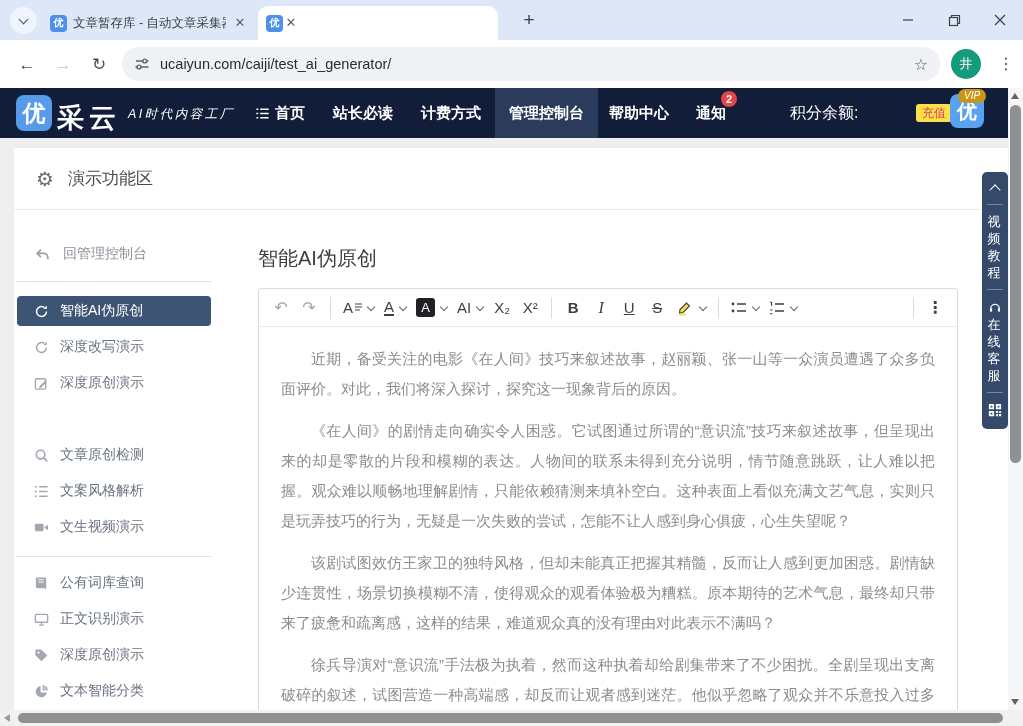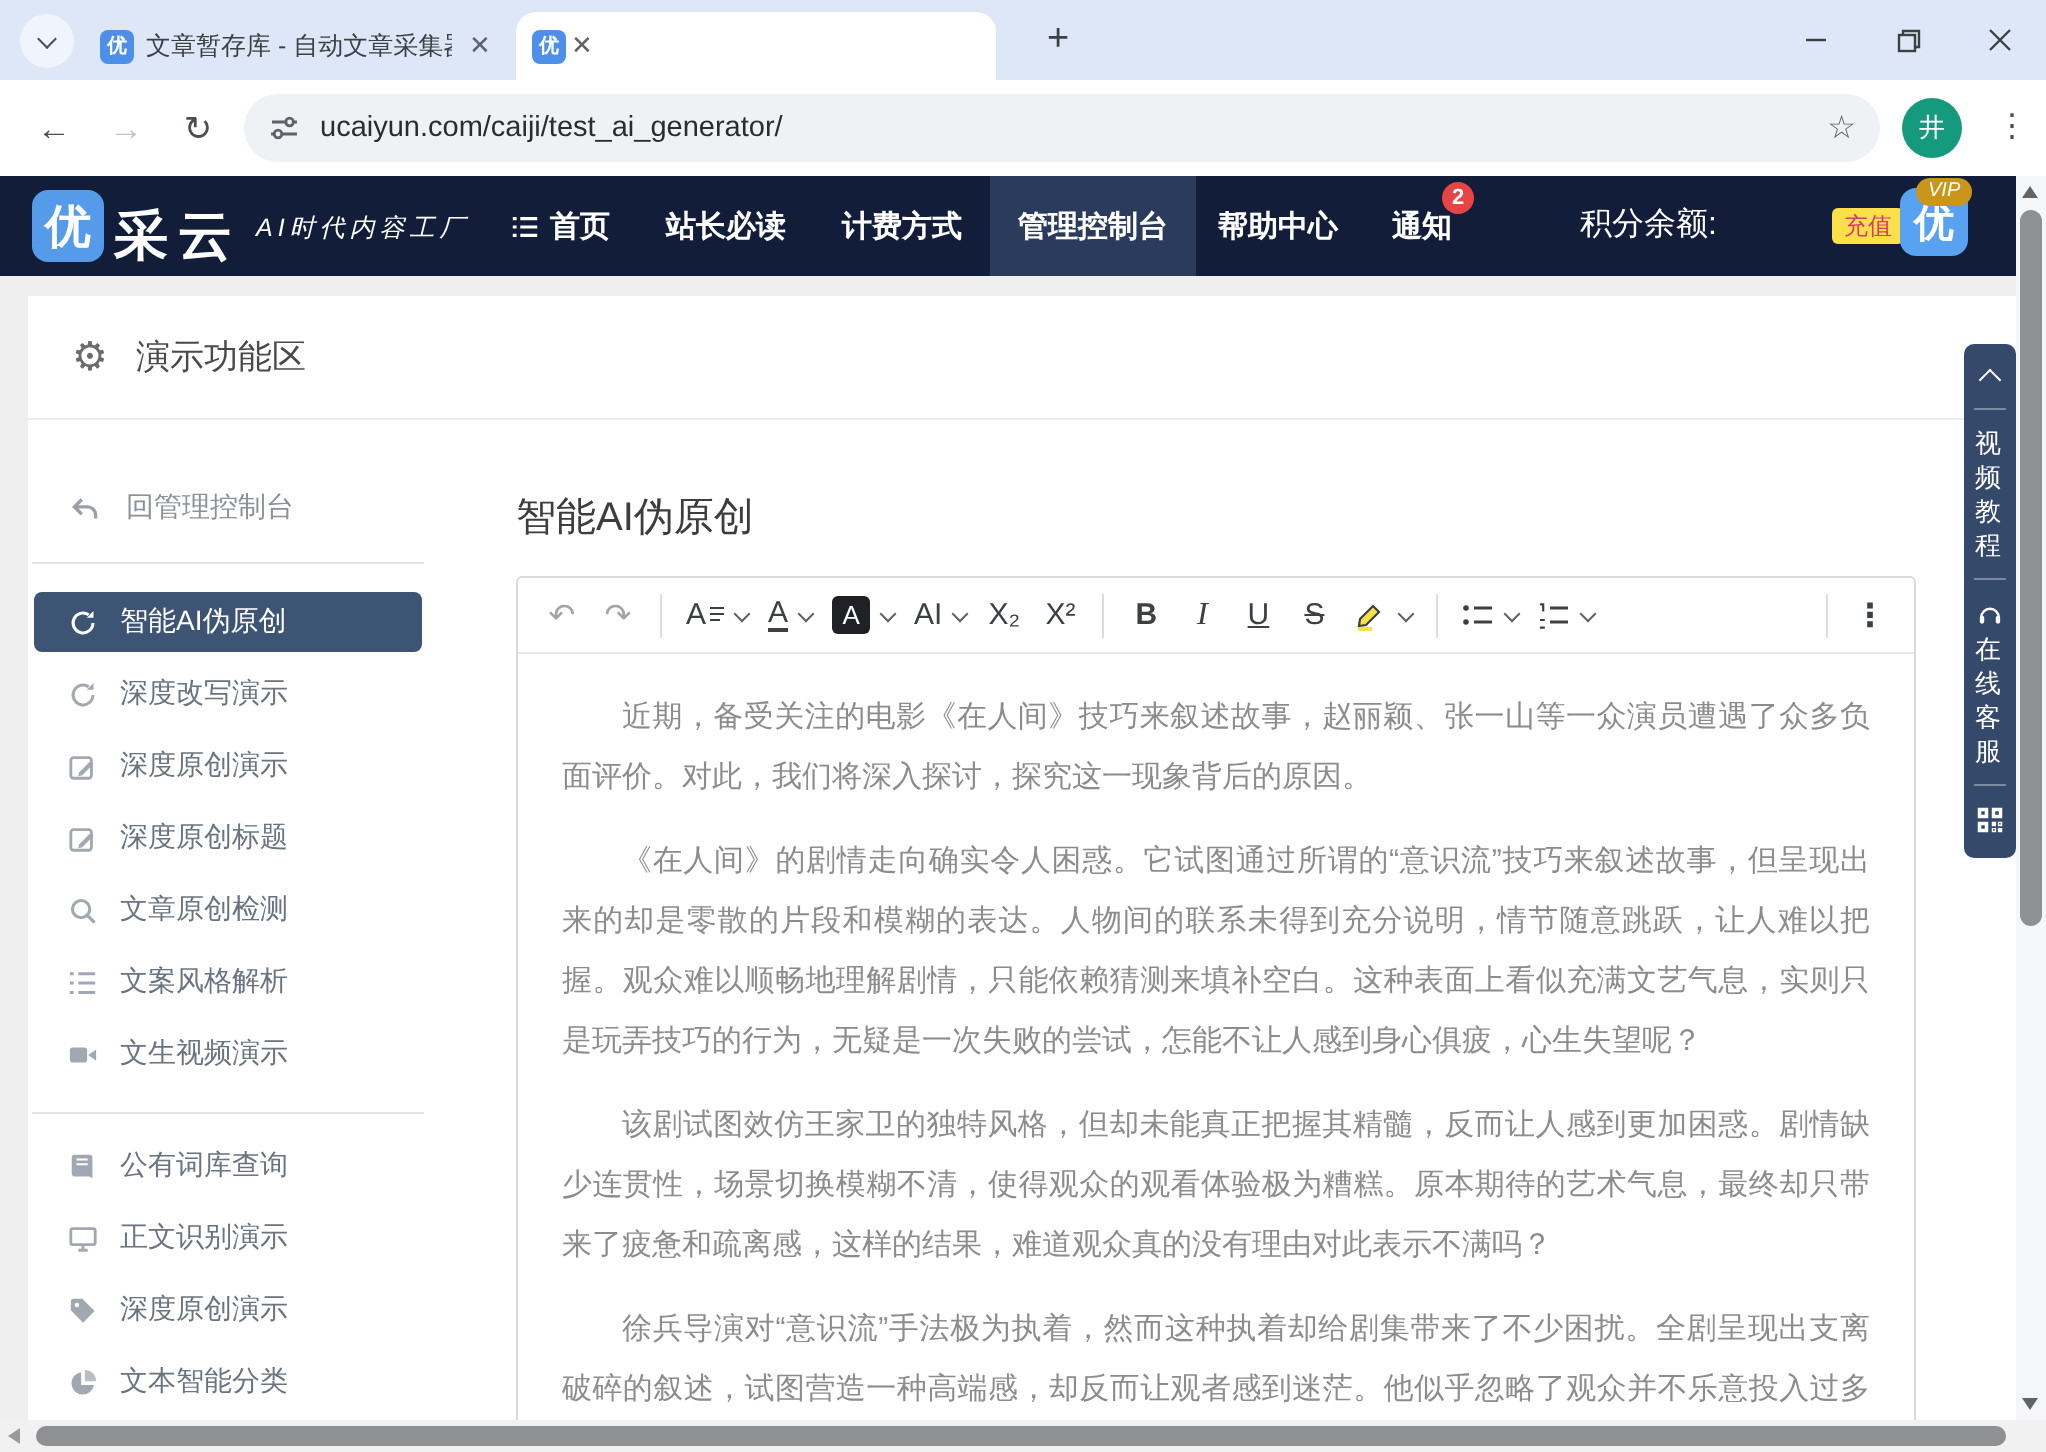--- a/index.html
+++ b/index.html
@@ -254,27 +254,20 @@
     </svg>
     <span>深度改写演示</span>
   </div>
   <div class="side-item" style="top:368px">
     <svg width="15" height="15" viewBox="0 0 16 16">
       <rect x="1.5" y="3" width="11" height="11" rx="1.5" fill="none" stroke="currentColor" stroke-width="1.5"></rect>
       <path d="M6 10.8 12 4.8l1.6 1.6-6 6-2.2.6z" fill="currentColor"></path>
     </svg>
     <span>深度原创演示</span>
   </div>
-  <div class="side-item" style="top:404px">
-    <svg width="15" height="15" viewBox="0 0 16 16">
-      <rect x="1.5" y="3" width="11" height="11" rx="1.5" fill="none" stroke="currentColor" stroke-width="1.5"></rect>
-      <path d="M6 10.8 12 4.8l1.6 1.6-6 6-2.2.6z" fill="currentColor"></path>
-    </svg>
-    <span>深度原创标题</span>
-  </div>
   <div class="side-item" style="top:440px">
     <svg width="15" height="15" viewBox="0 0 16 16" fill="none" stroke="currentColor" stroke-width="1.7">
       <circle cx="7" cy="7" r="4.6"></circle>
         <path d="M10.6 10.6 14.2 14.2"></path>
     </svg>
     <span>文章原创检测</span>
   </div>
   <div class="side-item" style="top:476px">
     <svg width="15" height="15" viewBox="0 0 16 16">
       <path d="M5.5 3h9M5.5 8h9M5.5 13h9" stroke="currentColor" stroke-width="1.6"></path>

